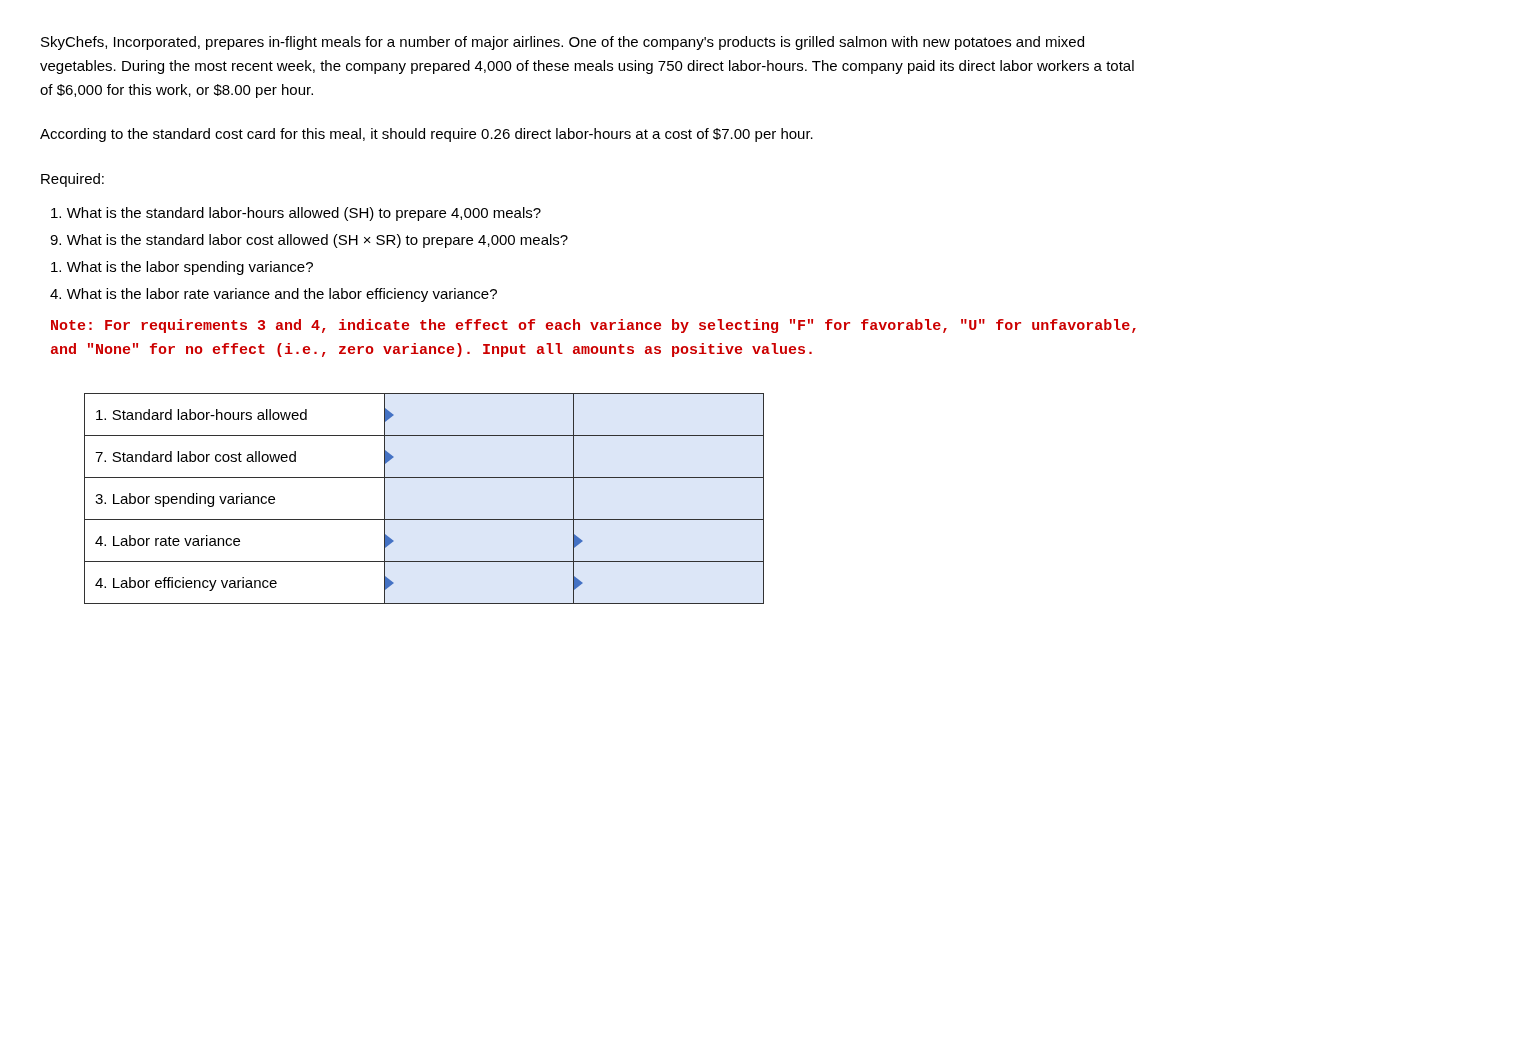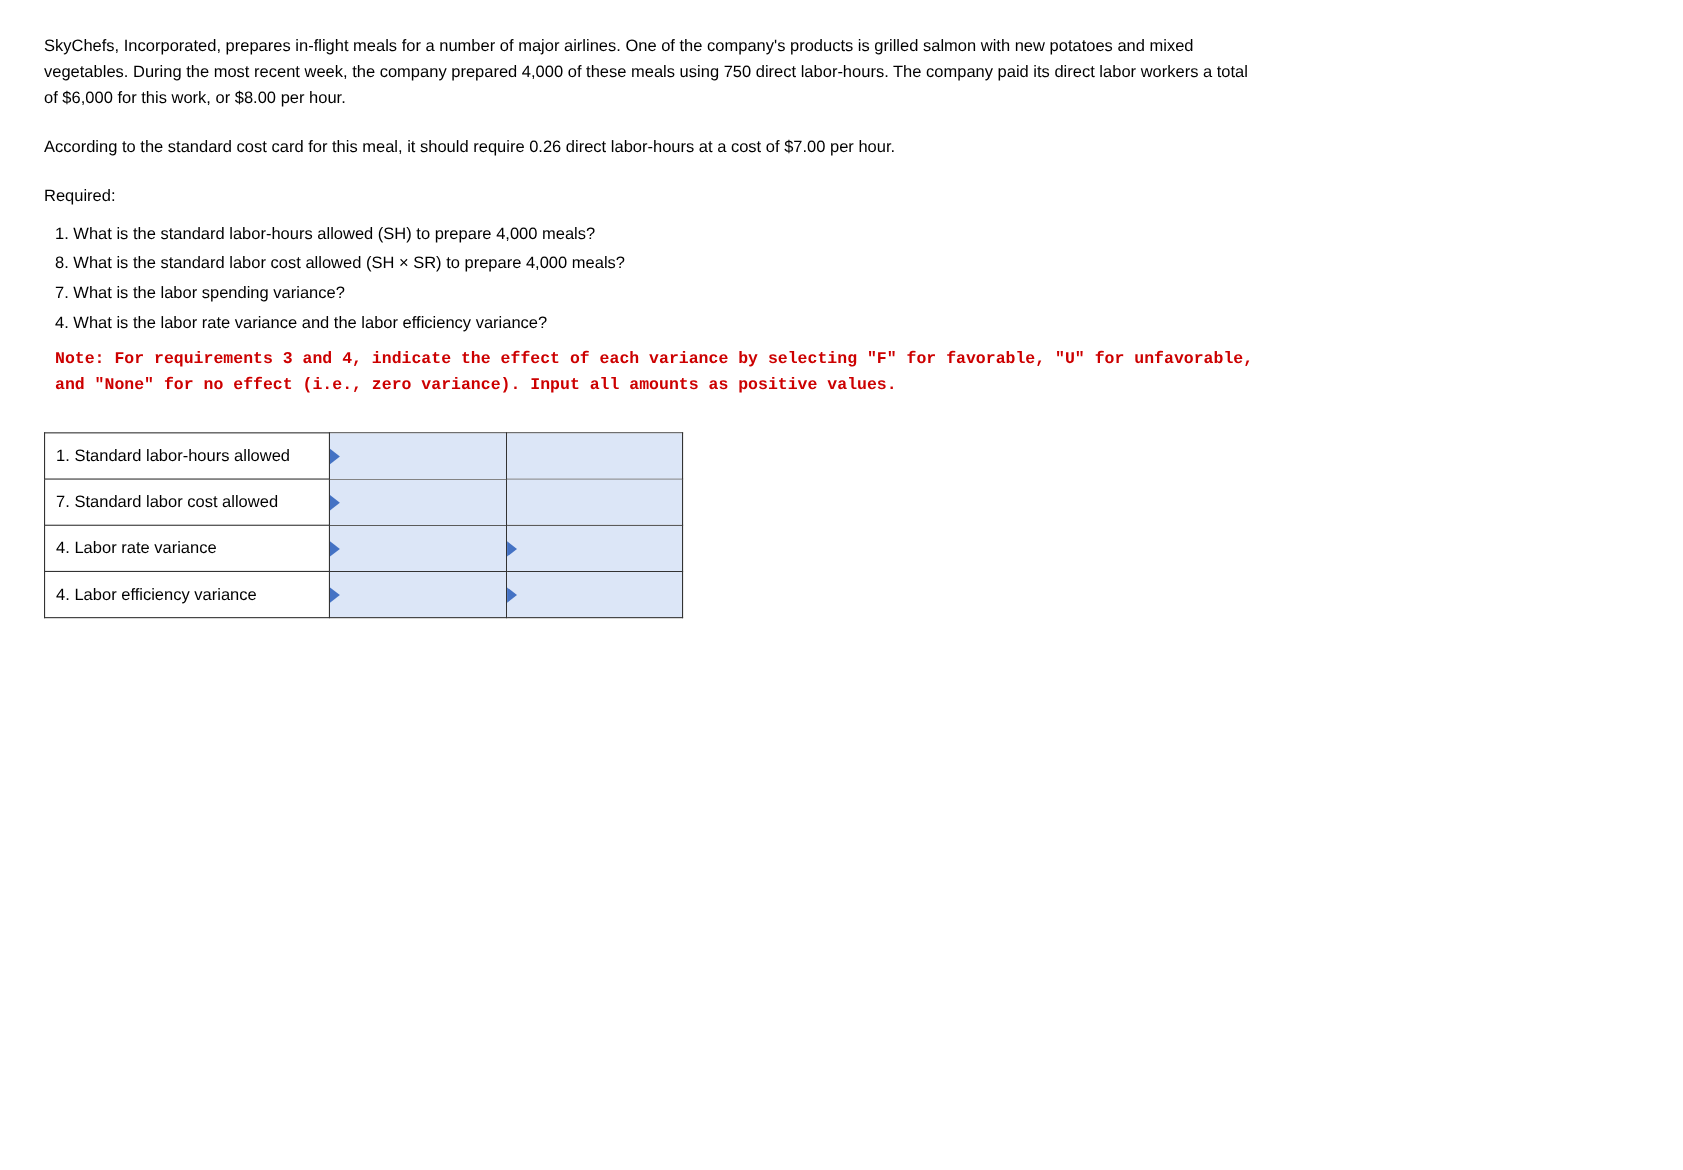--- a/index.html
+++ b/index.html
@@ -52,21 +52,22 @@
       font-weight: bold;
       margin-left: 10px;
       margin-bottom: 30px;
       line-height: 1.6;
       font-family: Liberation Mono, monospace;
     }
 
     .answer-table {
       border-collapse: collapse;
       margin-top: 20px;
-      width: 581px;
+      width: 680px;
+      margin-left: 44px;
     }
 
     .answer-table td {
       border: 1.5px solid #333333;
       height: 42px;
       vertical-align: middle;
     }
 
     .row-label {
       padding: 6px 10px;
@@ -114,22 +115,22 @@
 <div class="content-wrapper">
 
   <p class="intro-paragraph">SkyChefs, Incorporated, prepares in-flight meals for a number of major airlines. One of the company's products is grilled salmon with new potatoes and mixed vegetables. During the most recent week, the company prepared 4,000 of these meals using 750 direct labor-hours. The company paid its direct labor workers a total of $6,000 for this work, or $8.00 per hour.</p>
 
   <p class="second-paragraph">According to the standard cost card for this meal, it should require 0.26 direct labor-hours at a cost of $7.00 per hour.</p>
 
   <p class="required-label">Required:</p>
 
   <ul class="requirements-list">
     <li>1. What is the standard labor-hours allowed (SH) to prepare 4,000 meals?</li>
-    <li>8. What is the standard labor cost allowed (SH × SR) to prepare 4,000 meals?</li>
-    <li>7. What is the labor spending variance?</li>
+    <li>9. What is the standard labor cost allowed (SH × SR) to prepare 4,000 meals?</li>
+    <li>1. What is the labor spending variance?</li>
     <li>4. What is the labor rate variance and the labor efficiency variance?</li>
   </ul>
 
   <p class="note-text">Note: For requirements 3 and 4, indicate the effect of each variance by selecting "F" for favorable, "U" for unfavorable, and "None" for no effect (i.e., zero variance). Input all amounts as positive values.</p>
 
   <table class="answer-table">
     <tbody>
 
       <tr>
         <td class="row-label">1. Standard labor-hours allowed</td>
@@ -150,20 +151,29 @@
           <div class="input-cell-with-arrow">
             <span class="arrow-indicator"></span>
             <input type="text" class="input-cell-inner" value="" style="">
           </div>
         </td>
         <td class="input-cell">
           <input type="text" class="input-cell-inner" value="" style="">
         </td>
       </tr>
 
+      <tr>
+        <td class="row-label">3. Labor spending variance</td>
+        <td class="input-cell">
+          <input type="text" class="input-cell-inner" value="" style="">
+        </td>
+        <td class="input-cell">
+          <input type="text" class="input-cell-inner" value="" style="">
+        </td>
+      </tr>
 
       <tr>
         <td class="row-label">4. Labor rate variance</td>
         <td class="input-cell">
           <div class="input-cell-with-arrow">
             <span class="arrow-indicator"></span>
             <input type="text" class="input-cell-inner" value="" style="">
           </div>
         </td>
         <td class="input-cell">

